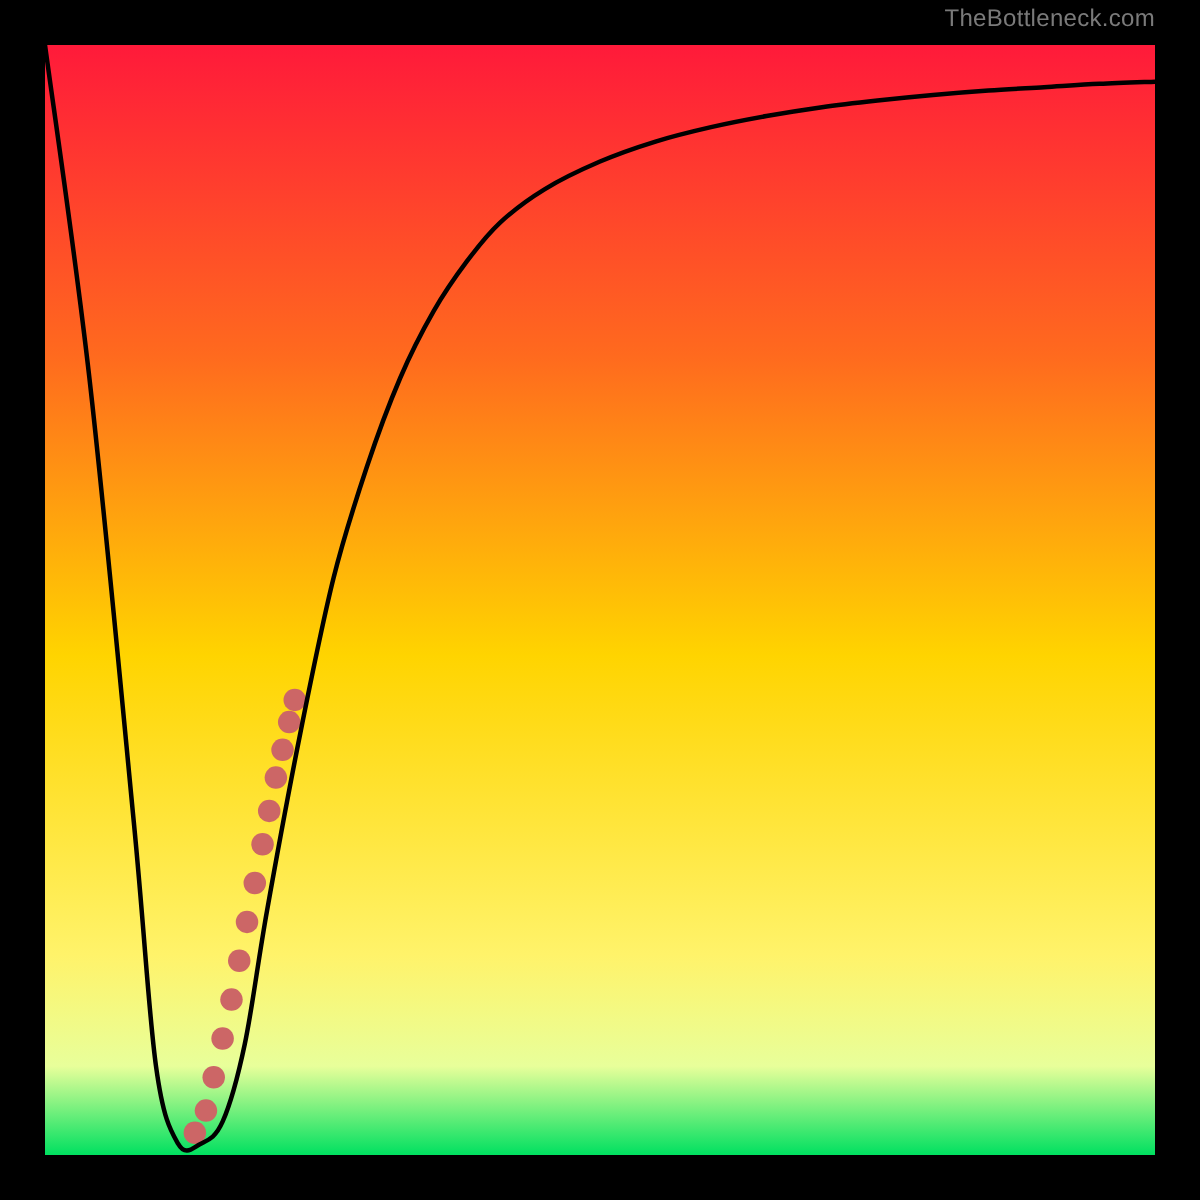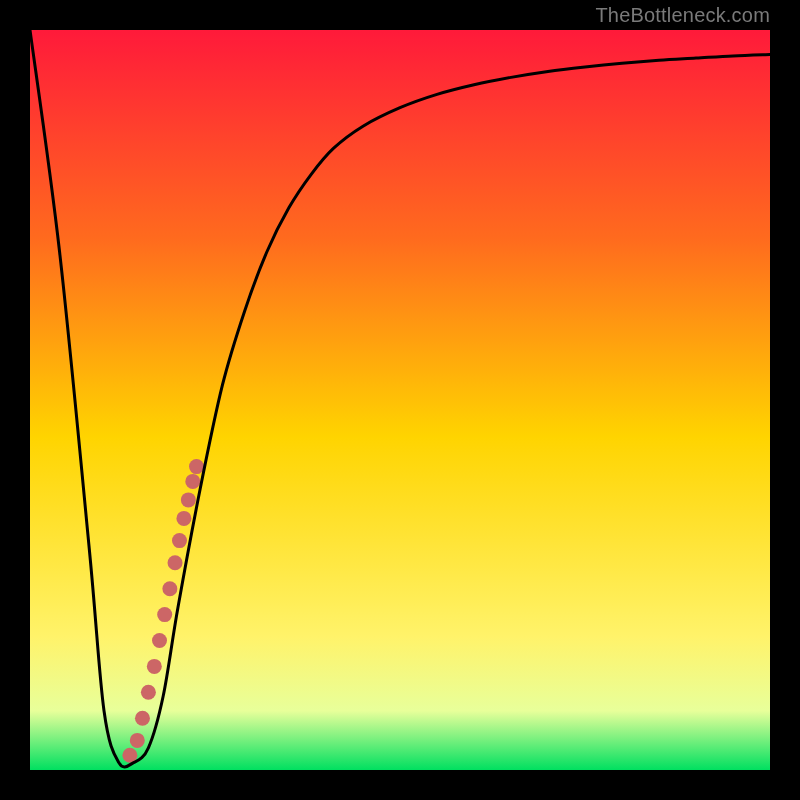--- a/index.html
+++ b/index.html
@@ -22,21 +22,21 @@
     left: 30px;
     top: 30px;
     width: 740px;
     height: 740px;
   }
   .attribution {
     position: absolute;
     top: 4px;
     right: 30px;
     color: #7a7a7a;
-    font-size: 20px;
+    font-size: 16px;
     font-weight: 400;
     letter-spacing: 0.2px;
   }
   svg { display: block; }
 </style>
 </head>
 <body>
 
 <div class="frame">
   <div class="attribution">TheBottleneck.com</div>

